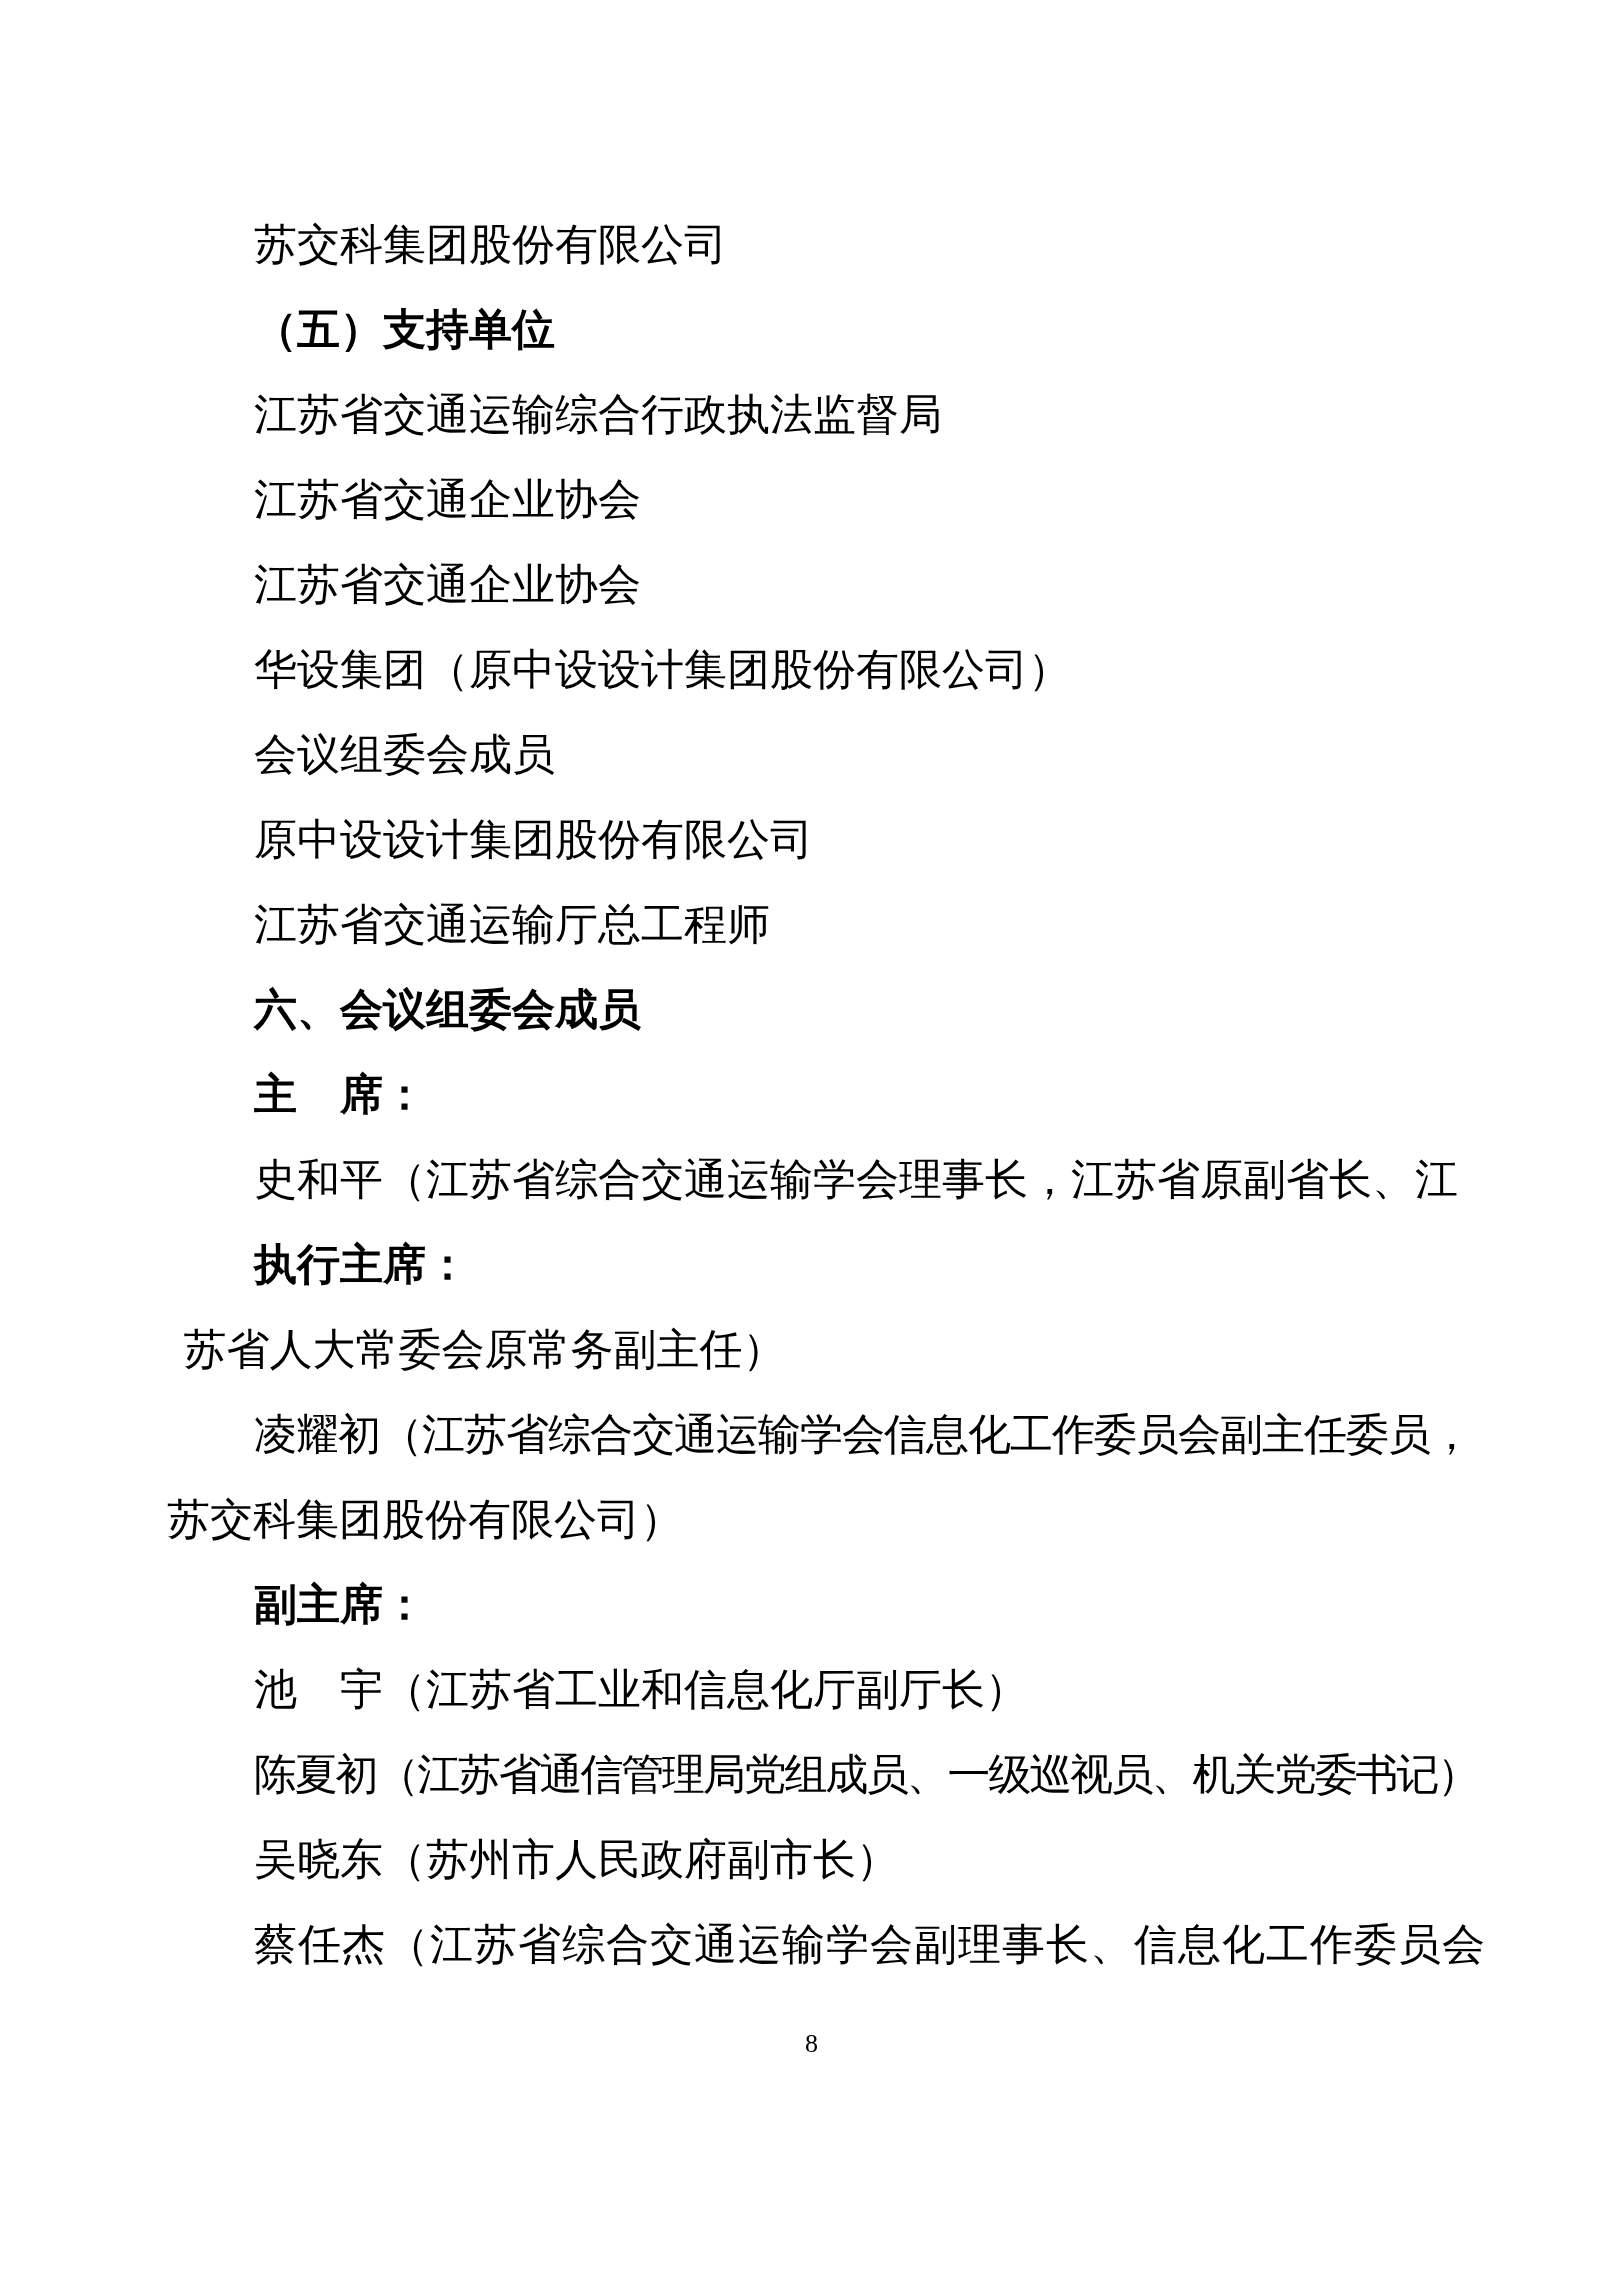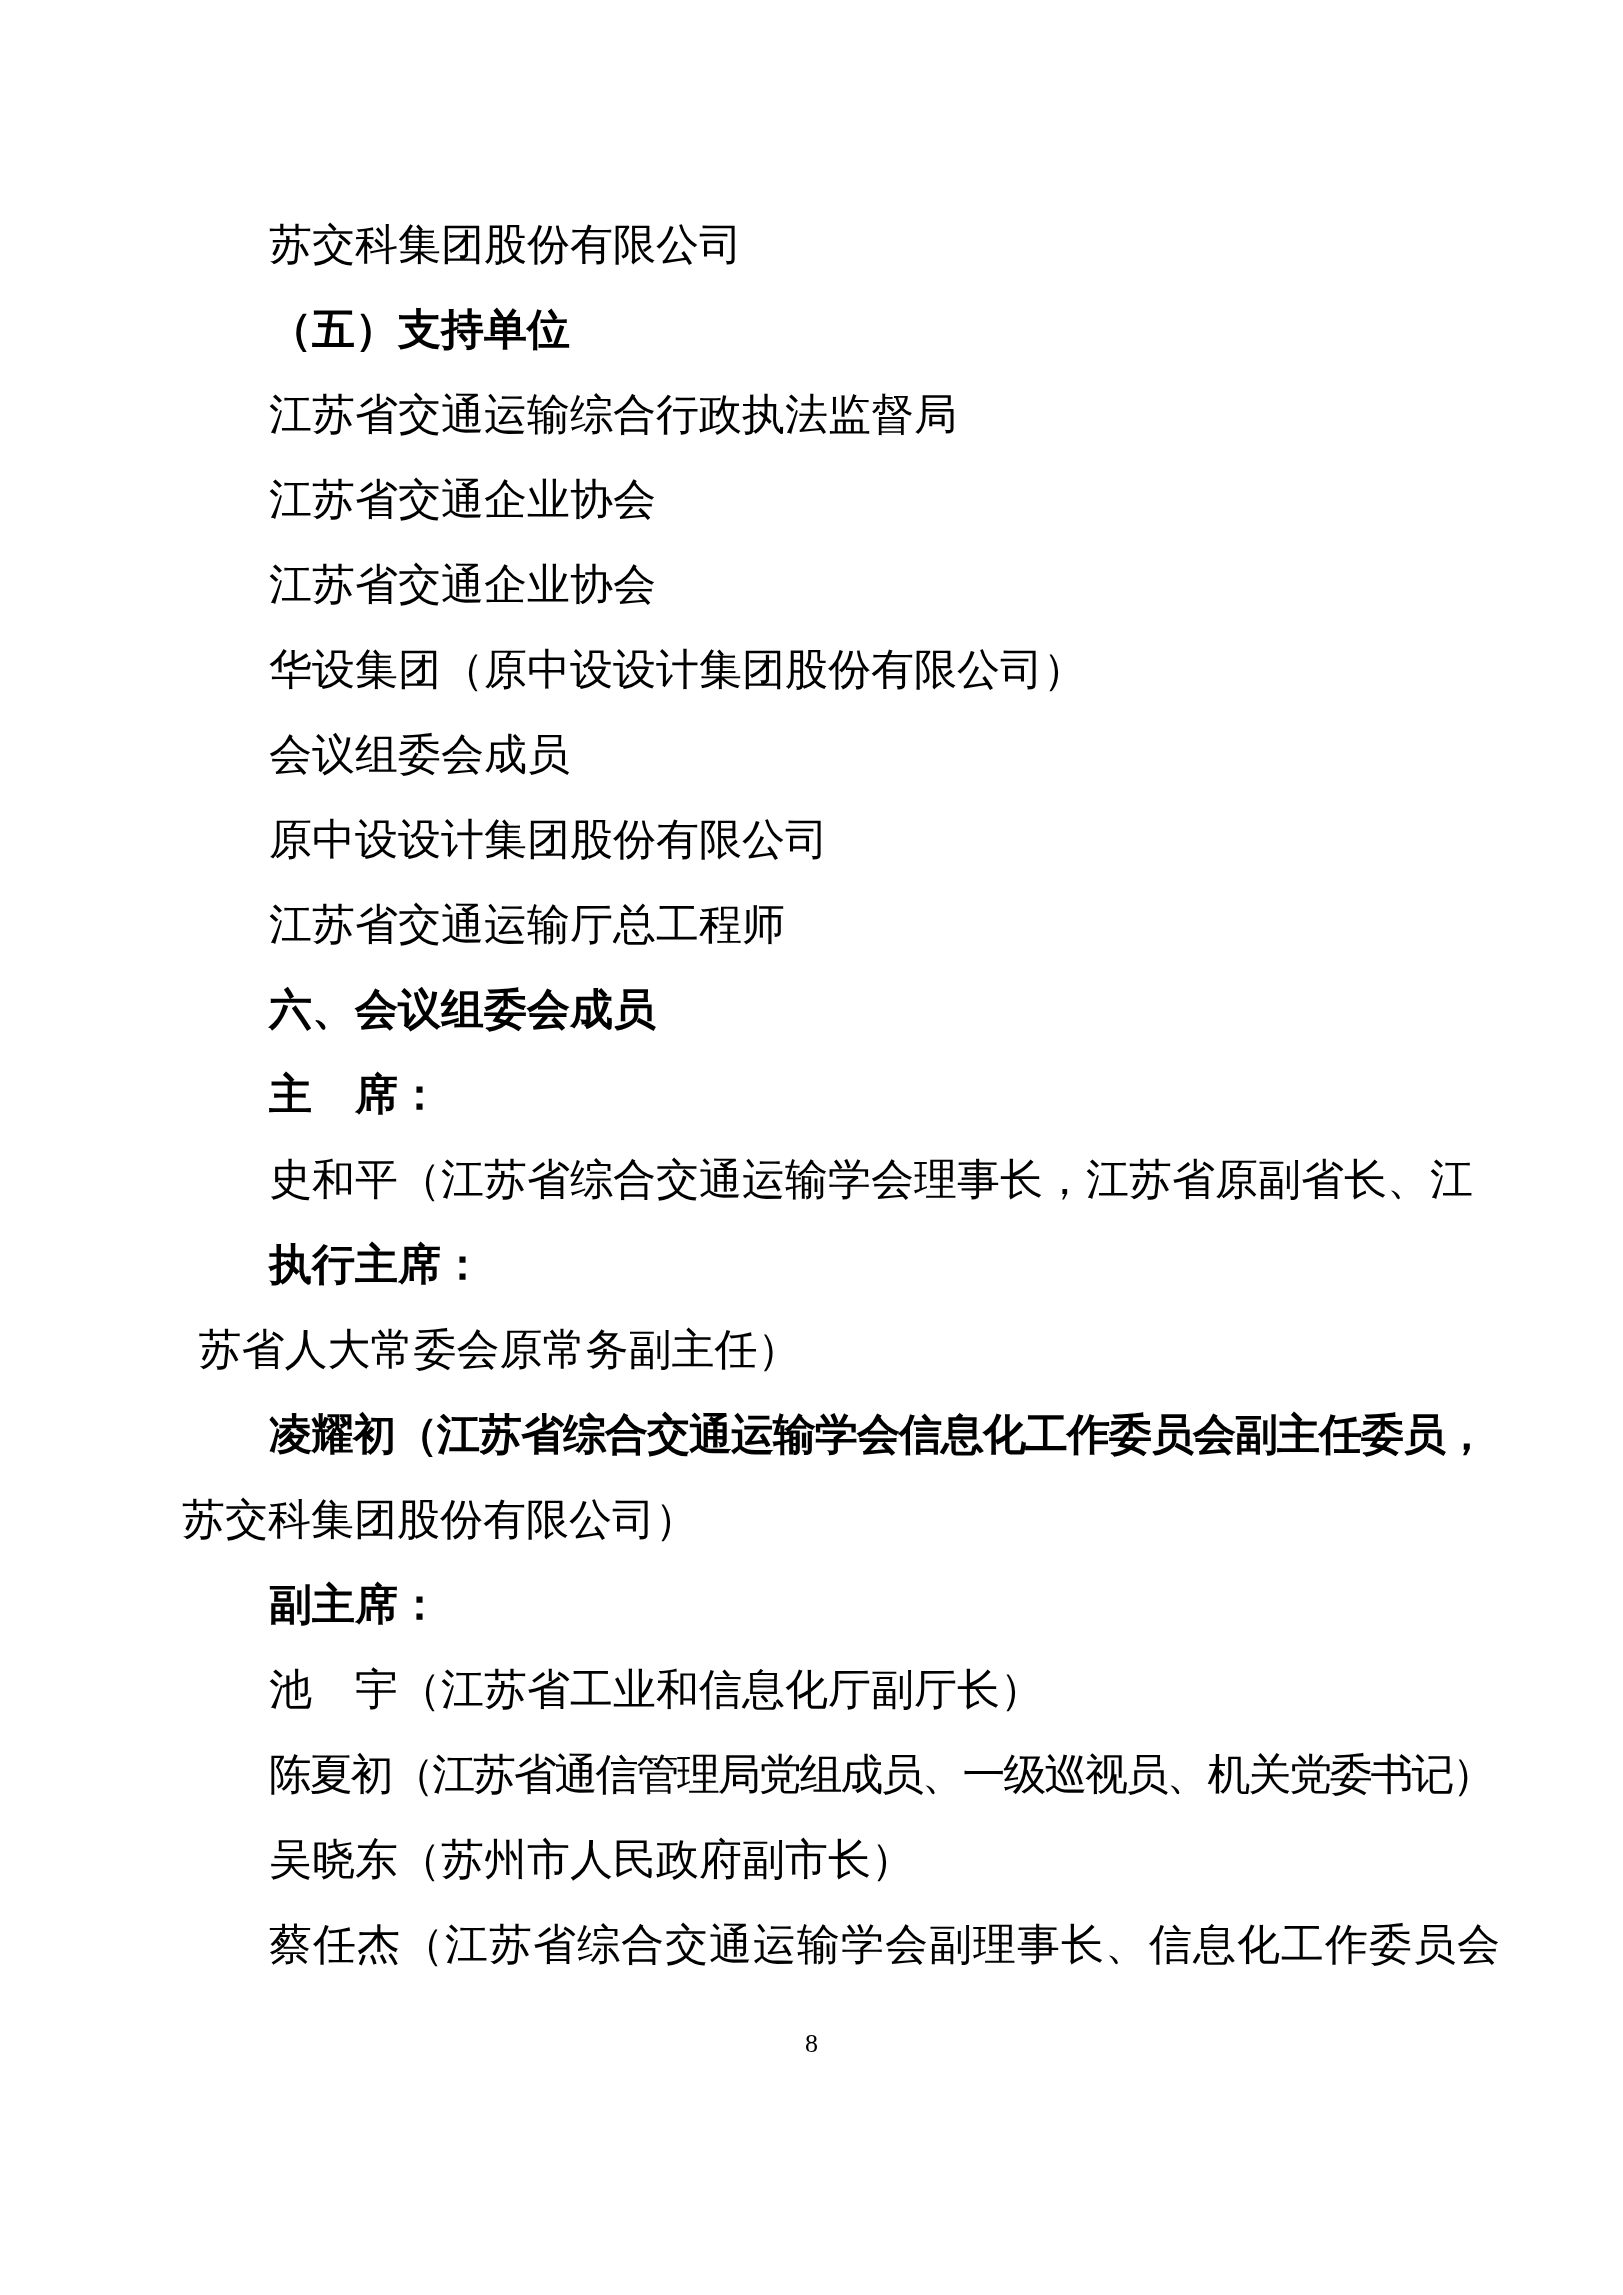--- a/index.html
+++ b/index.html
@@ -11,21 +11,21 @@
     position: relative;
     width: 1623px;
     height: 2295px;
     background: #ffffff;
     overflow: hidden;
     font-family: "Liberation Serif", "DejaVu Serif", serif;
     color: #000000;
   }
   .content {
     position: absolute;
-    left: 182px;
+    left: 167px;
     top: 202px;
     width: 1306px;
   }
   .line {
     height: 85px;
     line-height: 85px;
     font-size: 43px;
     letter-spacing: 0;
     white-space: pre;
     font-family: "Liberation Serif", "DejaVu Serif", serif;
@@ -38,21 +38,21 @@
   
   .flush    { padding-left: 0; }
   
   .h-kai    { font-weight: 700; }
   
   .h-hei    {
     font-family: "Liberation Sans", "DejaVu Sans", sans-serif;
     font-weight: 700;
   }
   
-  .tight    { letter-spacing: -1px; font-weight: bold; }
+  .tight    { letter-spacing: -1px; }
   .tighter  { letter-spacing: -2.2px; }
   .loose    { letter-spacing: 1px; }
   .page-number {
     position: absolute;
     top: 2029px;
     left: 0;
     width: 100%;
     text-align: center;
     font-size: 26px;
     line-height: 29px;

